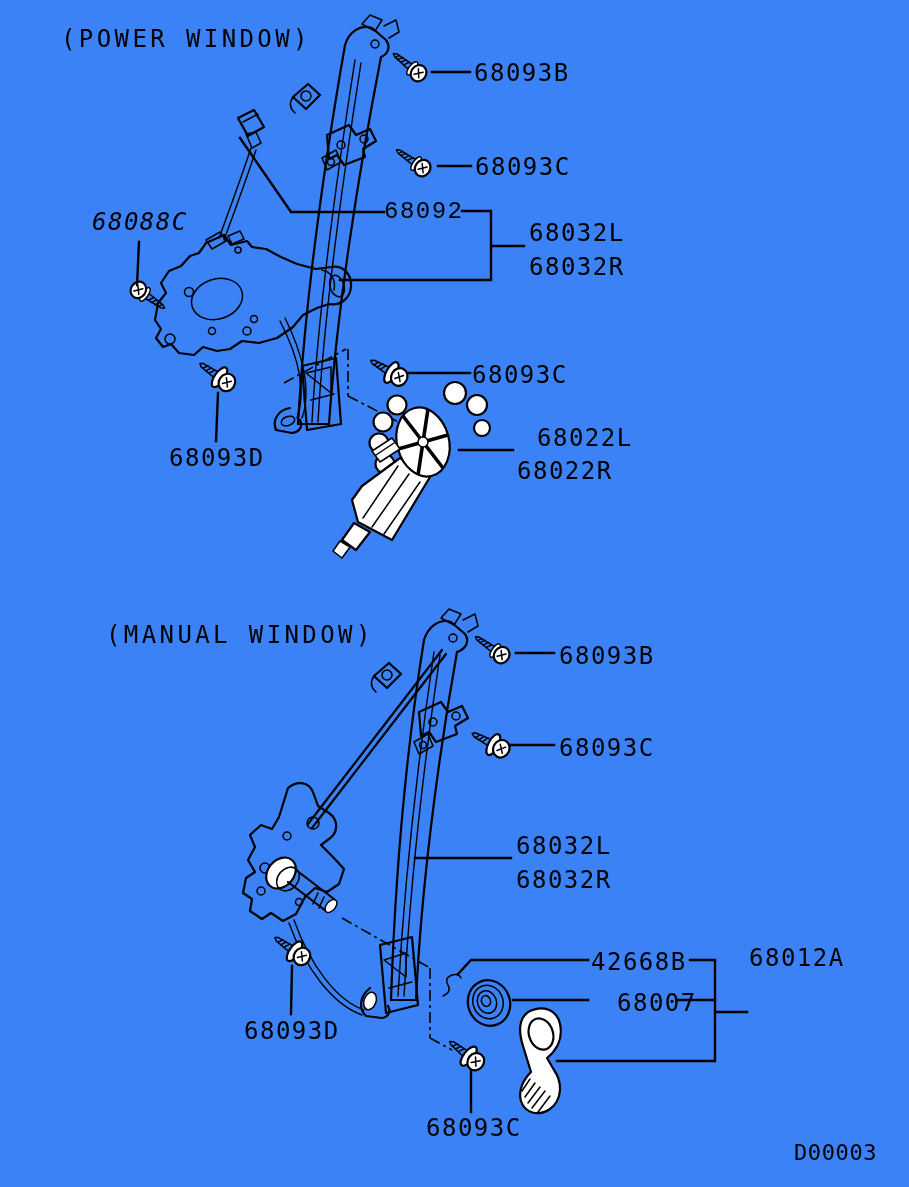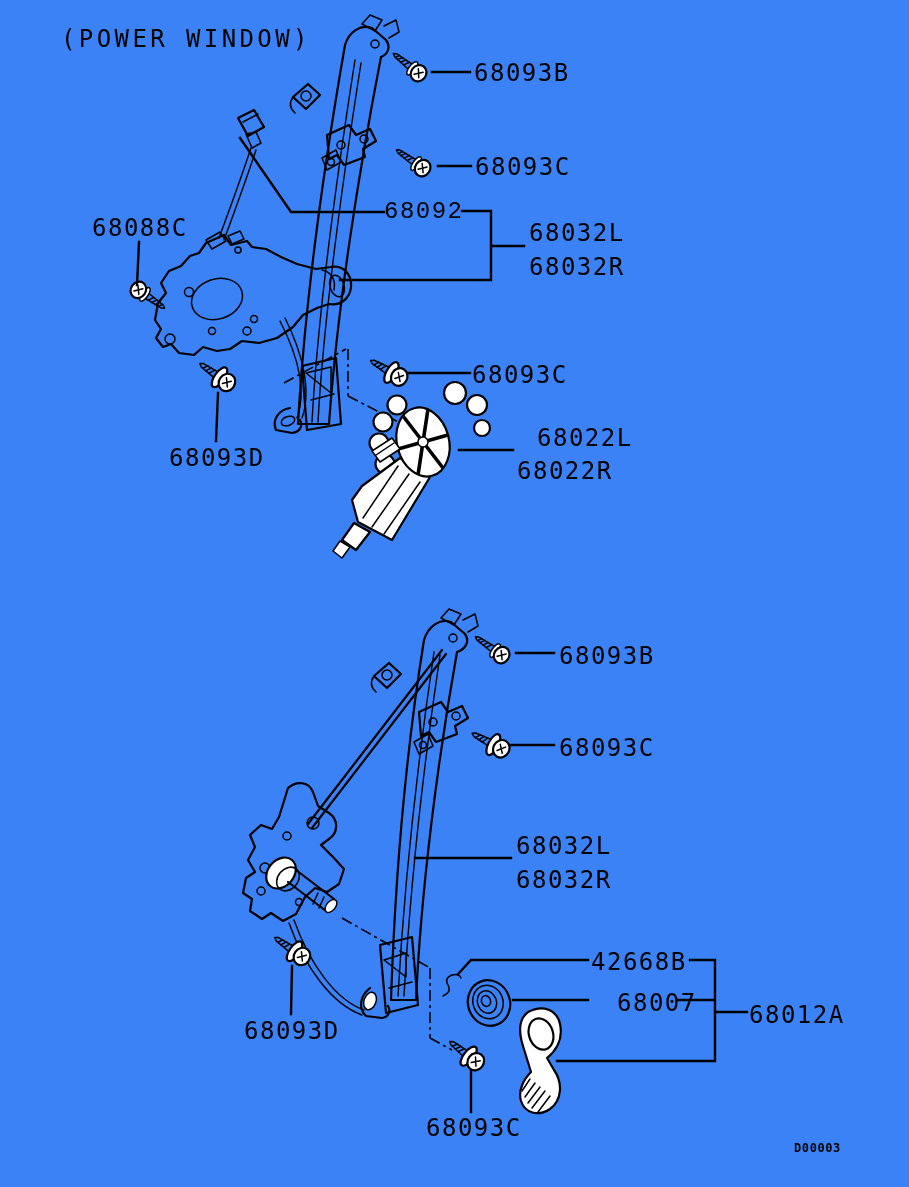--- a/index.html
+++ b/index.html
@@ -6,21 +6,21 @@
   .stage{
     position:relative;width:909px;height:1187px;background:#3b82f6;overflow:hidden;
     font-family:"DejaVu Sans Mono","Liberation Mono",monospace;color:#000;
   }
   .stage svg{position:absolute;left:0;top:0;}
   .lbl{
     position:absolute;font-size:24px;line-height:1;letter-spacing:1.5px;
     white-space:nowrap;color:#000;font-weight:normal;
   }
   .section-title{letter-spacing:3.4px;}
-  .doc-num{font-size:12px;letter-spacing:0.6px;font-weight:bold;}
+  .doc-num{font-size:22px;letter-spacing:0.6px;}
   .art{stroke:#000;fill:none;stroke-width:2.2;stroke-linejoin:round;stroke-linecap:round;}
   .thin{stroke-width:1.5;}
   .cable{stroke-width:1.4;}
   .fillw{fill:#ffffff;}
   .leader{stroke:#000;stroke-width:2.4;fill:none;stroke-linecap:square;}
   .dashdot{stroke:#000;stroke-width:1.6;fill:none;stroke-dasharray:11 4 3 4;}
   .spoke{stroke:#000;stroke-width:3.6;}
 </style>
 </head>
 <body>
@@ -229,31 +229,32 @@
     <path class="leader" d="M471,1071 L471,1112"></path>
   </g>
 </svg>
 
 <div class="lbl section-title" style="left:61px;top:27px;">(POWER WINDOW)</div>
 <div class="lbl" style="left:474px;top:61px;">68093B</div>
 <div class="lbl" style="left:475px;top:155px;">68093C</div>
 <div class="lbl" style="left:384px;top:200px;font-family:Liberation Mono, monospace;">68092</div>
 <div class="lbl" style="left:529px;top:221px;">68032L</div>
 <div class="lbl" style="left:529px;top:255px;">68032R</div>
-<div class="lbl" style="left:92px;top:216px;">68088C</div>
+<div class="lbl" style="left:92px;top:210px;font-style:italic;">68088C</div>
 <div class="lbl" style="left:472px;top:363px;">68093C</div>
 <div class="lbl" style="left:537px;top:426px;">68022L</div>
 <div class="lbl" style="left:517px;top:459px;text-align:right;">68022R</div>
 <div class="lbl" style="left:169px;top:446px;">68093D</div>
 
+<div class="lbl section-title" style="left:106px;top:623px;">(MANUAL WINDOW)</div>
 <div class="lbl" style="left:559px;top:644px;">68093B</div>
 <div class="lbl" style="left:559px;top:736px;">68093C</div>
 <div class="lbl" style="left:516px;top:834px;">68032L</div>
 <div class="lbl" style="left:516px;top:868px;">68032R</div>
 <div class="lbl" style="left:591px;top:950px;">42668B</div>
 <div class="lbl" style="left:591px;top:991px;margin-left:26px;">68007</div>
-<div class="lbl" style="left:749px;top:1003px;">68012A</div>
+<div class="lbl" style="left:749px;top:946px;">68012A</div>
 <div class="lbl" style="left:244px;top:1019px;">68093D</div>
 <div class="lbl" style="left:426px;top:1116px;">68093C</div>
 
 <div class="lbl doc-num" style="left:794px;top:1142px;">D00003</div>
 
 </div>
 
 </body></html>

